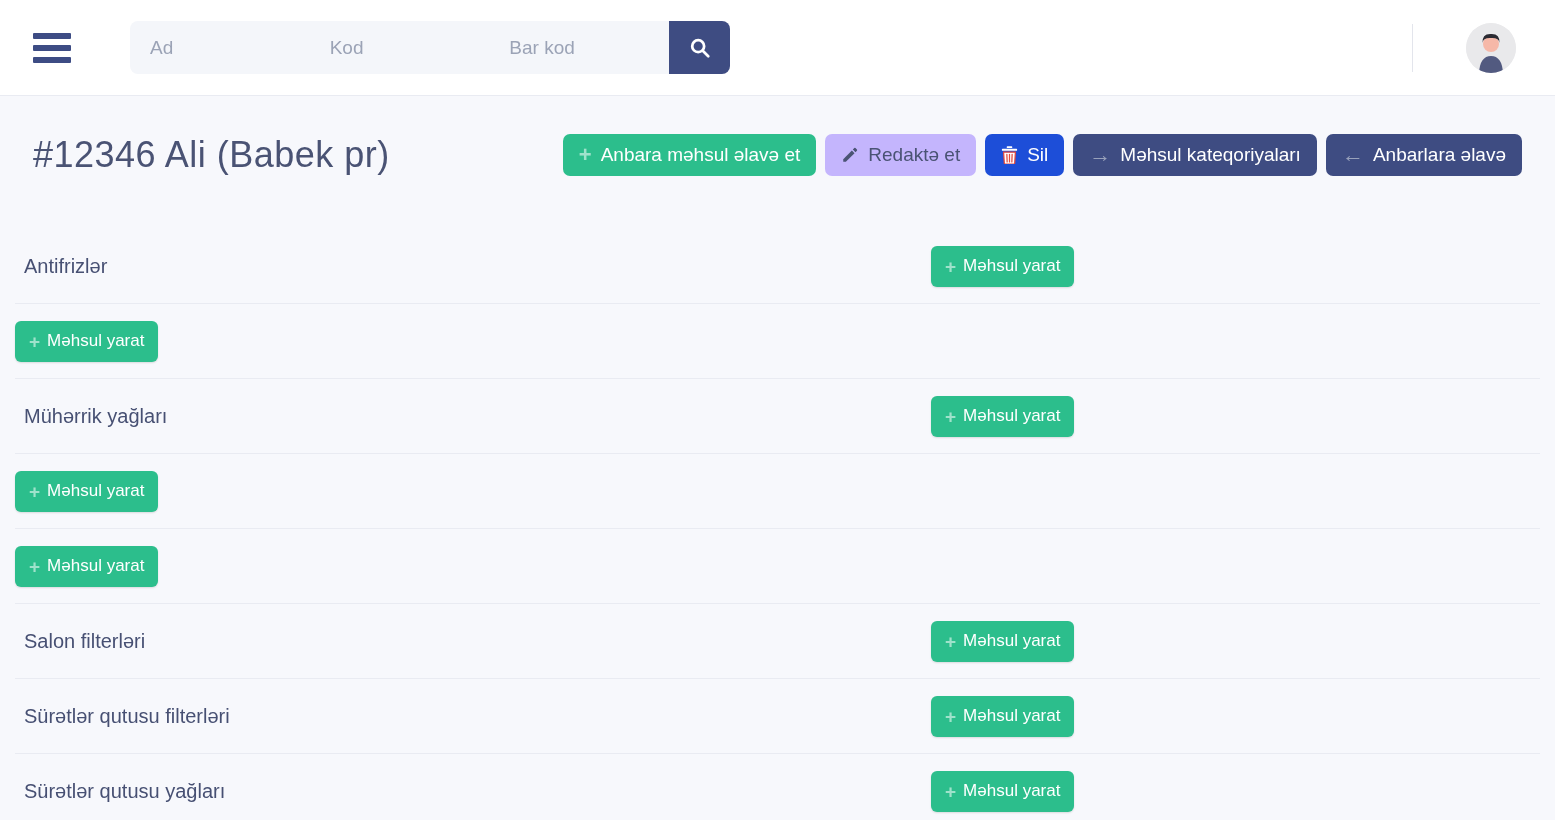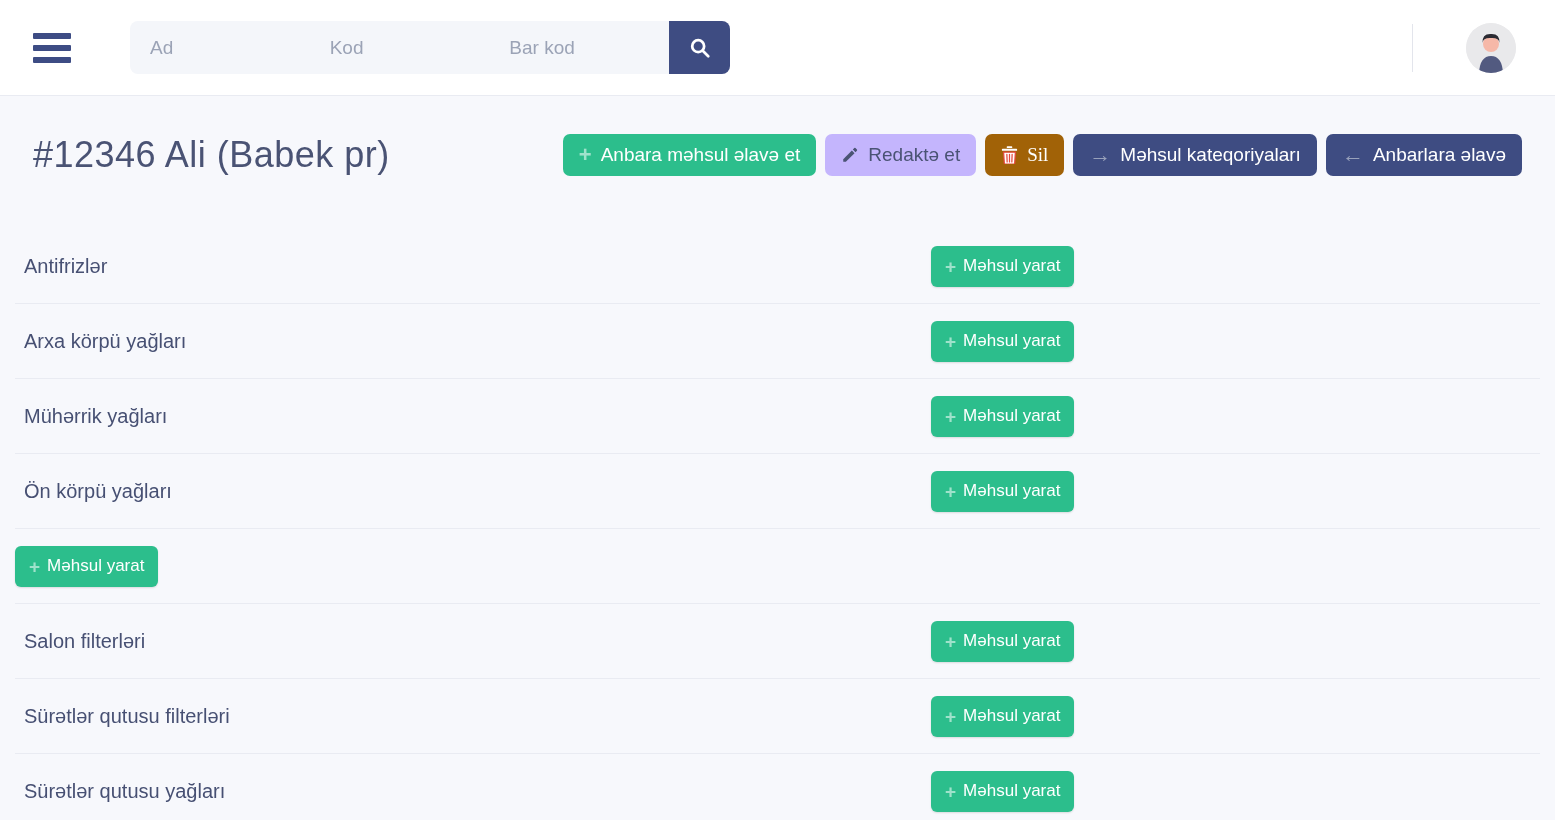--- a/index.html
+++ b/index.html
@@ -102,21 +102,21 @@
     border-radius: 7px;
     font-family: "Liberation Sans", sans-serif;
     font-size: 19px;
     padding: 0 16px;
     display: flex; align-items: center; gap: 9px;
     cursor: pointer;
     white-space: nowrap;
   }
   .btn-green  { background: #2cbe8c; color: #ffffff; }
   .btn-yellow { background: #c4b5fd; color: #4a5374; }
-  .btn-red    { background: #a16207; color: #ffffff; font-family: Liberation Serif, serif; }
+  .btn-red    { background: #1d4ed8; color: #ffffff; }
   .btn-navy   { background: #3e4c82; color: #ffffff; }
   .plus-glyph {
     color: rgba(255,255,255,0.55);
     font-size: 22px;
     font-weight: 700;
     line-height: 1;
   }
   .arrow-glyph { color: #98a1bb; font-size: 22px; line-height: 1; }
 
   
@@ -244,41 +244,39 @@
     <div class="col-cat row-label">Antifrizlər</div>
     <div>
       <button class="btn-create">
         <span class="plus-glyph">+</span>
         <span class="create-label">Məhsul yarat</span>
       </button>
     </div>
   </div>
 
   <div class="trow">
-    <div class="col-cat row-label">Arxa körpü yağları</div>
     <div>
       <button class="btn-create">
         <span class="plus-glyph">+</span>
         <span class="create-label">Məhsul yarat</span>
       </button>
     </div>
   </div>
 
   <div class="trow">
     <div class="col-cat row-label">Mühərrik yağları</div>
     <div>
       <button class="btn-create">
         <span class="plus-glyph">+</span>
         <span class="create-label">Məhsul yarat</span>
       </button>
     </div>
   </div>
 
   <div class="trow">
-    <div class="col-cat row-label">Ön körpü yağları</div>
     <div>
       <button class="btn-create">
         <span class="plus-glyph">+</span>
         <span class="create-label">Məhsul yarat</span>
       </button>
     </div>
   </div>
 
   <div class="trow">
     <div>

